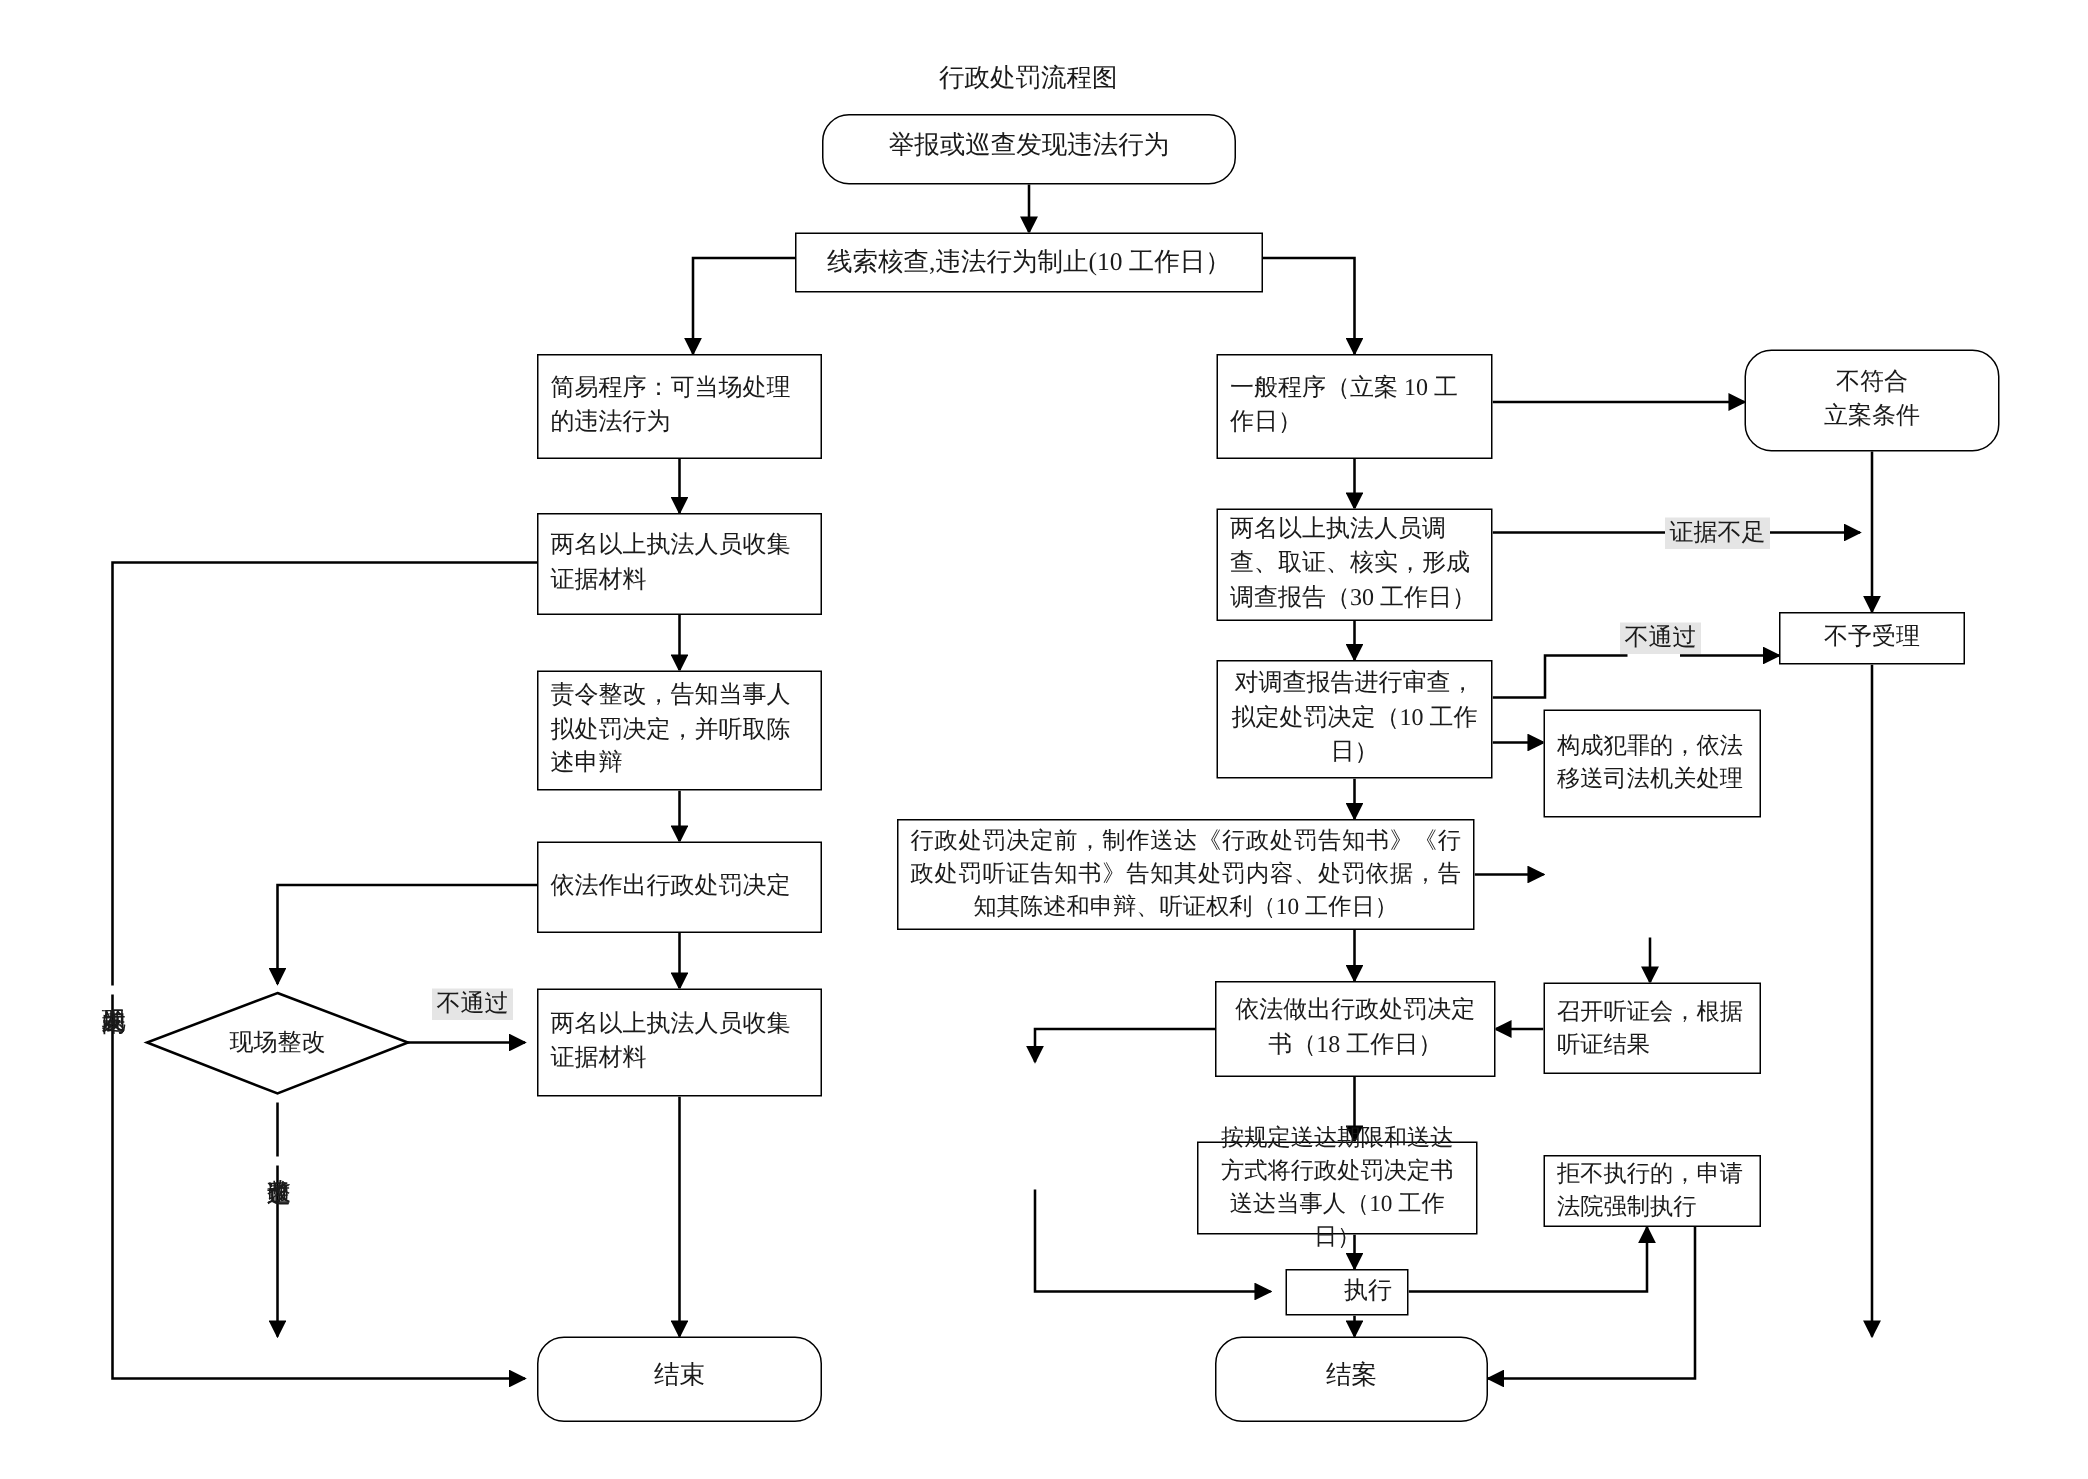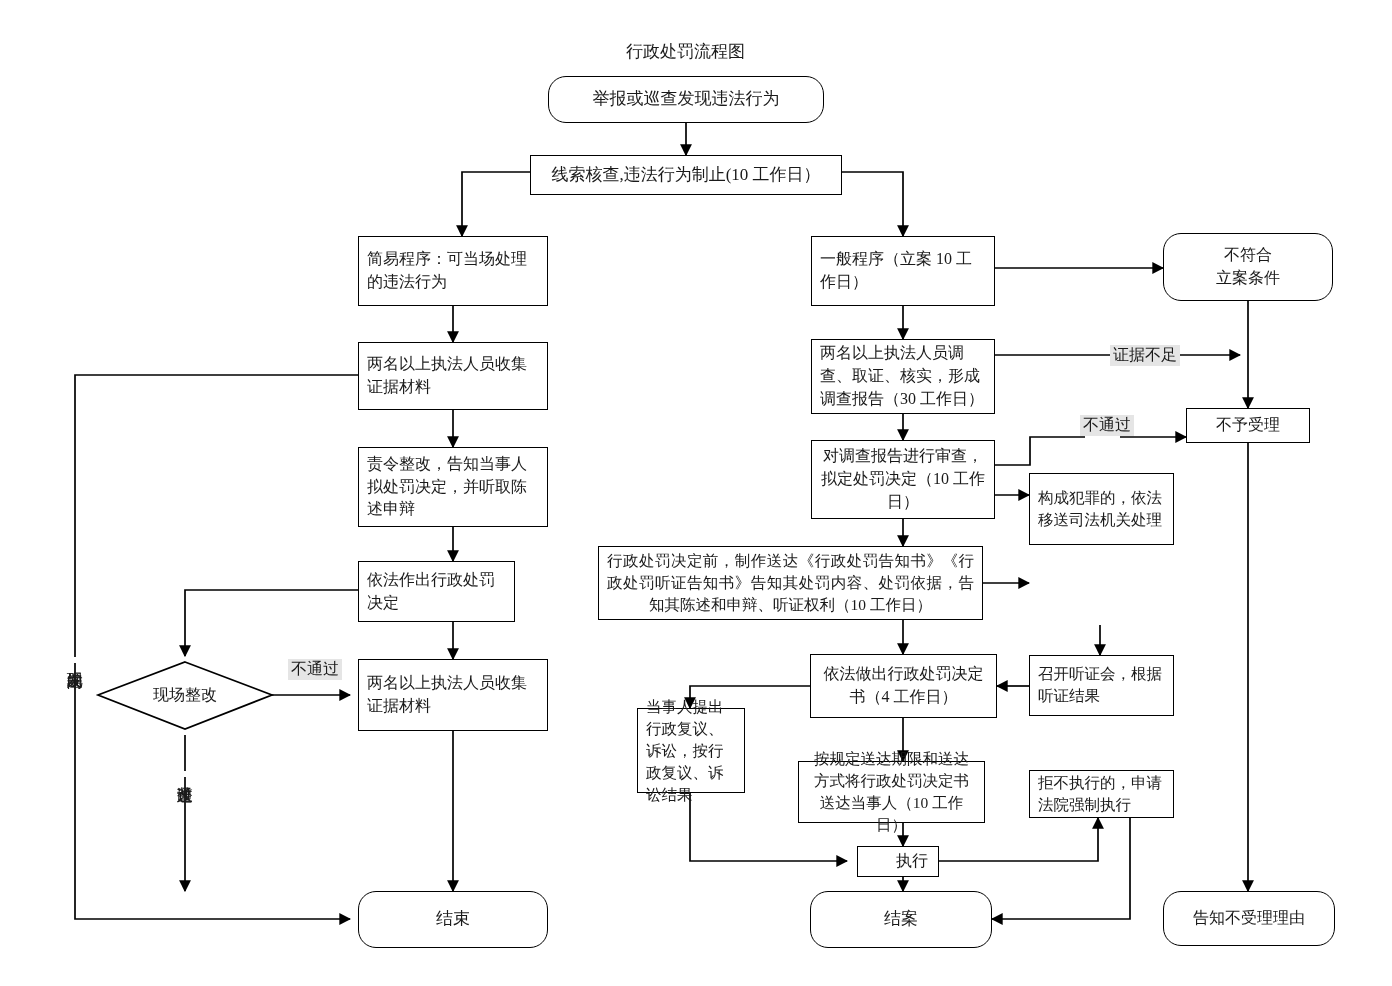--- a/index.html
+++ b/index.html
@@ -1,21 +1,21 @@
 <!DOCTYPE html>
 <html><head>
 <meta charset="utf-8">
 <style>
   html,body{margin:0;padding:0;background:#ffffff;}
   body{width:1392px;height:986px;font-family:"Liberation Serif","DejaVu Serif",serif;}
   #canvas{position:relative;width:1392px;height:986px;overflow:hidden;background:#fff;}
   svg#wires{position:absolute;left:0;top:0;width:1392px;height:986px;}
   .node{position:absolute;box-sizing:border-box;border:1.6px solid #000;background:#fff;
         display:flex;align-items:center;color:#1a1a1a;}
-  .node.rounded{border-radius:18px;}
+  .node.rounded{border-radius:18px;font-family:Liberation Mono, monospace;}
   .node .txt{width:100%;padding:0 8px;line-height:1.42;}
   .al{justify-content:flex-start;}
   .al .txt{text-align:left;}
   .ac{justify-content:center;}
   .ac .txt{text-align:center;}
   .aj .txt{text-align:justify;text-align-last:center;}
   .title{position:absolute;font-size:17px;color:#1a1a1a;white-space:nowrap;}
   .edgelabel{position:absolute;font-size:16px;color:#1a1a1a;white-space:nowrap;background:#e5e5e5;padding:0 3px;}
   .vlabel{position:absolute;font-size:16px;color:#1a1a1a;writing-mode:vertical-rl;
           text-orientation:upright;background:#fff;padding:3px 0;line-height:1.05;}
@@ -124,21 +124,21 @@
   </div>
 
   <div class="node al" style="left:358px;top:342px;width:190px;height:68px;">
     <div class="txt f16">两名以上执法人员收集证据材料</div>
   </div>
 
   <div class="node al" style="left:358px;top:447px;width:190px;height:80px;">
     <div class="txt f16">责令整改，告知当事人拟处罚决定，并听取陈述申辩</div>
   </div>
 
-  <div class="node al" style="left:358px;top:561px;width:157px;height:61px;align-items:center;">
+  <div class="node al" style="left:358px;top:561px;width:190px;height:61px;align-items:center;">
     <div class="txt f16">依法作出行政处罚决定</div>
   </div>
 
   <div class="node al" style="left:358px;top:659px;width:190px;height:72px;">
     <div class="txt f16">两名以上执法人员收集证据材料</div>
   </div>
 
   <div class="diamond" style="left:98px;top:662px;width:174px;height:67px;">
     <div class="dtxt">现场整改</div>
   </div>
@@ -179,48 +179,42 @@
   <div class="node al" style="left:1029px;top:473px;width:145px;height:72px;">
     <div class="txt f15">构成犯罪的，依法移送司法机关处理</div>
   </div>
 
   <div class="node aj" style="left:598px;top:546px;width:385px;height:74px;justify-content:center;">
     <div class="txt f15">行政处罚决定前，制作送达《行政处罚告知书》《行政处罚听证告知书》告知其处罚内容、处罚依据，告知其陈述和申辩、听证权利（10 工作日）</div>
   </div>
 
 
   <div class="node ac" style="left:810px;top:654px;width:187px;height:64px;">
-    <div class="txt f16">依法做出行政处罚决定书（4 工作日）</div>
+    <div class="txt f16">依法做出行政处罚决定书（18 工作日）</div>
   </div>
 
   <div class="node al" style="left:1029px;top:655px;width:145px;height:61px;font-family:Liberation Mono, monospace;">
     <div class="txt f15">召开听证会，根据听证结果</div>
   </div>
 
-  <div class="node al" style="left:637px;top:708px;width:108px;height:85px;">
-    <div class="txt f15">当事人提出行政复议、诉讼，按行政复议、诉讼结果</div>
-  </div>
 
   <div class="node ac" style="left:798px;top:761px;width:187px;height:62px;">
     <div class="txt f15">按规定送达期限和送达方式将行政处罚决定书送达当事人（10 工作日）</div>
   </div>
 
   <div class="node al" style="left:1029px;top:770px;width:145px;height:48px;">
     <div class="txt f15">拒不执行的，申请法院强制执行</div>
   </div>
 
   <div class="node ac" style="left:857px;top:846px;width:82px;height:31px;padding-left:28px;">
     <div class="txt f16">执行</div>
   </div>
 
   <div class="node rounded ac" style="left:810px;top:891px;width:182px;height:57px;">
     <div class="txt f17">结案</div>
   </div>
 
-  <div class="node rounded ac" style="left:1163px;top:891px;width:172px;height:55px;">
-    <div class="txt f16">告知不受理理由</div>
-  </div>
 
   <div class="edgelabel" style="left:1110px;top:345px;">证据不足</div>
 
   <div class="edgelabel" style="left:1080px;top:415px;">不通过</div>
 
 </div>
 
 </body></html>

